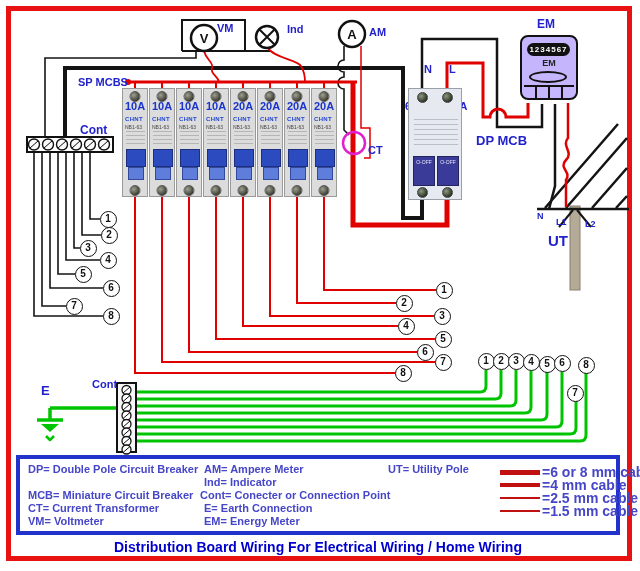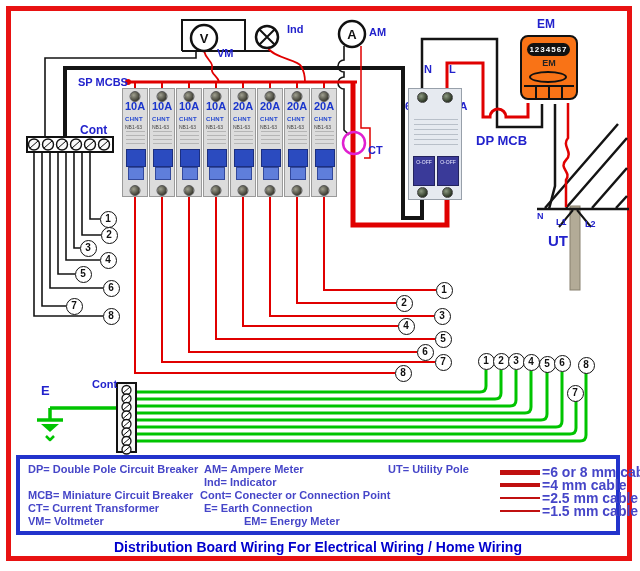--- a/index.html
+++ b/index.html
@@ -29,21 +29,21 @@
   .dpmcb{position:absolute;left:408px;top:88px;width:54px;height:112px;background:#e6eaf0;
          border:1px solid #98a0aa;box-sizing:border-box;}
   .dp-screw{position:absolute;width:11px;height:11px;border-radius:50%;
             background:radial-gradient(circle at 35% 35%,#8d9a82,#26301f 75%);border:1px solid #444;box-sizing:border-box;}
   .dp-marks{position:absolute;top:30px;left:5px;width:44px;height:30px;
             background:repeating-linear-gradient(#adb5bf 0 1px,transparent 1px 5px);opacity:.8;}
   .dp-toggle{position:absolute;top:67px;width:22px;height:30px;background:#3a3a99;border:1px solid #23235e;
              box-sizing:border-box;color:#e8e8ff;font-size:5px;text-align:center;line-height:10px;}
 
   
-  .em{position:absolute;left:520px;top:35px;width:58px;height:65px;background:#f97316;
+  .em{position:absolute;left:520px;top:35px;width:58px;height:65px;background:#c4b5fd;
       border:2.5px solid #111;border-radius:8px;box-sizing:border-box;}
   .em-display{position:absolute;left:5px;top:6px;width:43px;height:13px;background:#111;border-radius:7px;
               color:#fff;font-size:8px;font-weight:bold;text-align:center;line-height:13px;letter-spacing:1px;}
   .em-inner{position:absolute;left:0;top:21px;width:100%;text-align:center;font-size:9px;font-weight:bold;color:#222;}
   .em-oval{position:absolute;left:7px;top:34px;width:38px;height:12px;border:2px solid #111;border-radius:50%;box-sizing:border-box;}
   .em-strip{position:absolute;left:2px;right:2px;bottom:0;height:11px;border-top:2px solid #111;display:flex;}
   .em-strip div{flex:1;border-left:2px solid #111;}
   .em-strip div:first-child{border-left:none;}
 
   
@@ -155,21 +155,21 @@
   <circle cx="204" cy="38" r="13" fill="#fff" stroke="#111" stroke-width="2.5"></circle>
   <circle cx="267" cy="37" r="11" fill="#fff" stroke="#111" stroke-width="2.5"></circle>
   <path d="M259.5,29.5 L274.5,44.5 M274.5,29.5 L259.5,44.5" stroke="#111" stroke-width="2"></path>
   <circle cx="352" cy="34" r="13" fill="#fff" stroke="#111" stroke-width="2.5"></circle>
   <circle cx="354" cy="143" r="11" fill="none" stroke="#e020d0" stroke-width="2.5"></circle>
 </svg>
 
 <div class="sym" style="left:196px;top:31px;">V</div>
 <div class="sym" style="left:344px;top:27px;">A</div>
 
-<div class="lbl" style="left:217px;top:22px;font-size:11px;margin-top:25px;">VM</div>
+<div class="lbl" style="left:217px;top:22px;font-size:11px;">VM</div>
 <div class="lbl" style="left:287px;top:23px;font-size:11px;">Ind</div>
 <div class="lbl" style="left:369px;top:26px;font-size:11px;">AM</div>
 <div class="lbl" style="left:78px;top:76px;font-size:11px;">SP MCBS</div>
 <div class="lbl" style="left:80px;top:123px;font-size:12px;">Cont</div>
 <div class="lbl" style="left:368px;top:144px;font-size:11px;">CT</div>
 <div class="lbl" style="left:424px;top:63px;font-size:11px;">N</div>
 <div class="lbl" style="left:449px;top:63px;font-size:11px;">L</div>
 <div class="lbl" style="left:405px;top:100px;width:62px;text-align:center;font-size:11px;">63A to 100A</div>
 <div class="lbl" style="left:476px;top:133px;font-size:13px;">DP MCB</div>
 <div class="lbl" style="left:537px;top:17px;font-size:12px;">EM</div>
@@ -323,21 +323,21 @@
 <div class="legendbox">
   <div class="lg" style="left:8px;top:4px;">DP= Double Pole Circuit Breaker</div>
   <div class="lg" style="left:8px;top:30px;">MCB= Miniature Circuit Breaker</div>
   <div class="lg" style="left:8px;top:43px;">CT= Current Transformer</div>
   <div class="lg" style="left:8px;top:56px;">VM= Voltmeter</div>
 
   <div class="lg" style="left:184px;top:4px;">AM= Ampere Meter</div>
   <div class="lg" style="left:184px;top:17px;">Ind= Indicator</div>
   <div class="lg" style="left:180px;top:30px;">Cont= Conecter or Connection Point</div>
   <div class="lg" style="left:184px;top:43px;">E= Earth Connection</div>
-  <div class="lg" style="left:184px;top:56px;margin-left:40px;">EM= Energy Meter</div>
+  <div class="lg" style="left:184px;top:56px;">EM= Energy Meter</div>
 
   <div class="lg" style="left:368px;top:4px;">UT= Utility Pole</div>
 
   <div class="cablerow" style="left:480px;top:5px;">
     <div class="cline c0"></div>
     <span class="ctext">=6 or 8 mm cable</span>
   </div>
   <div class="cablerow" style="left:480px;top:18px;">
     <div class="cline c1"></div>
     <span class="ctext">=4 mm cable</span>

